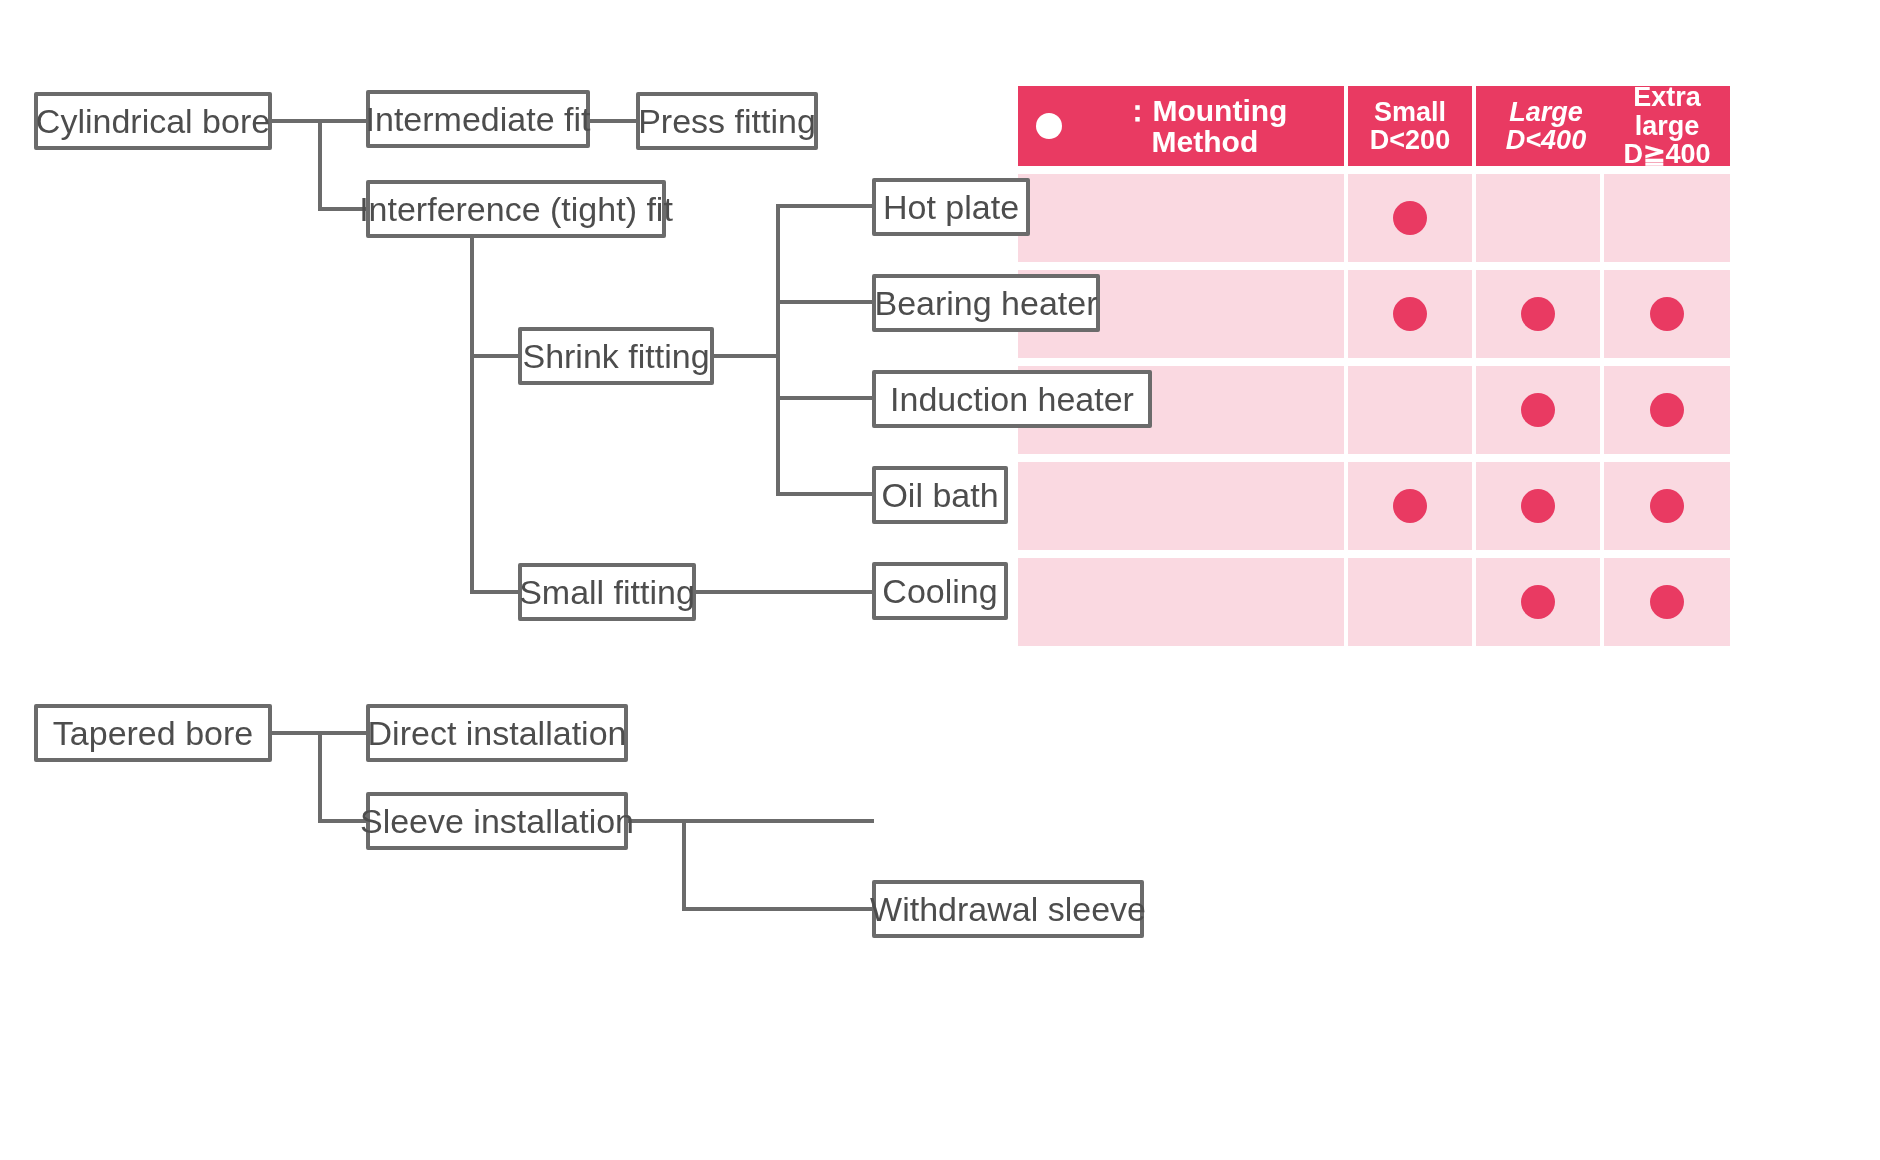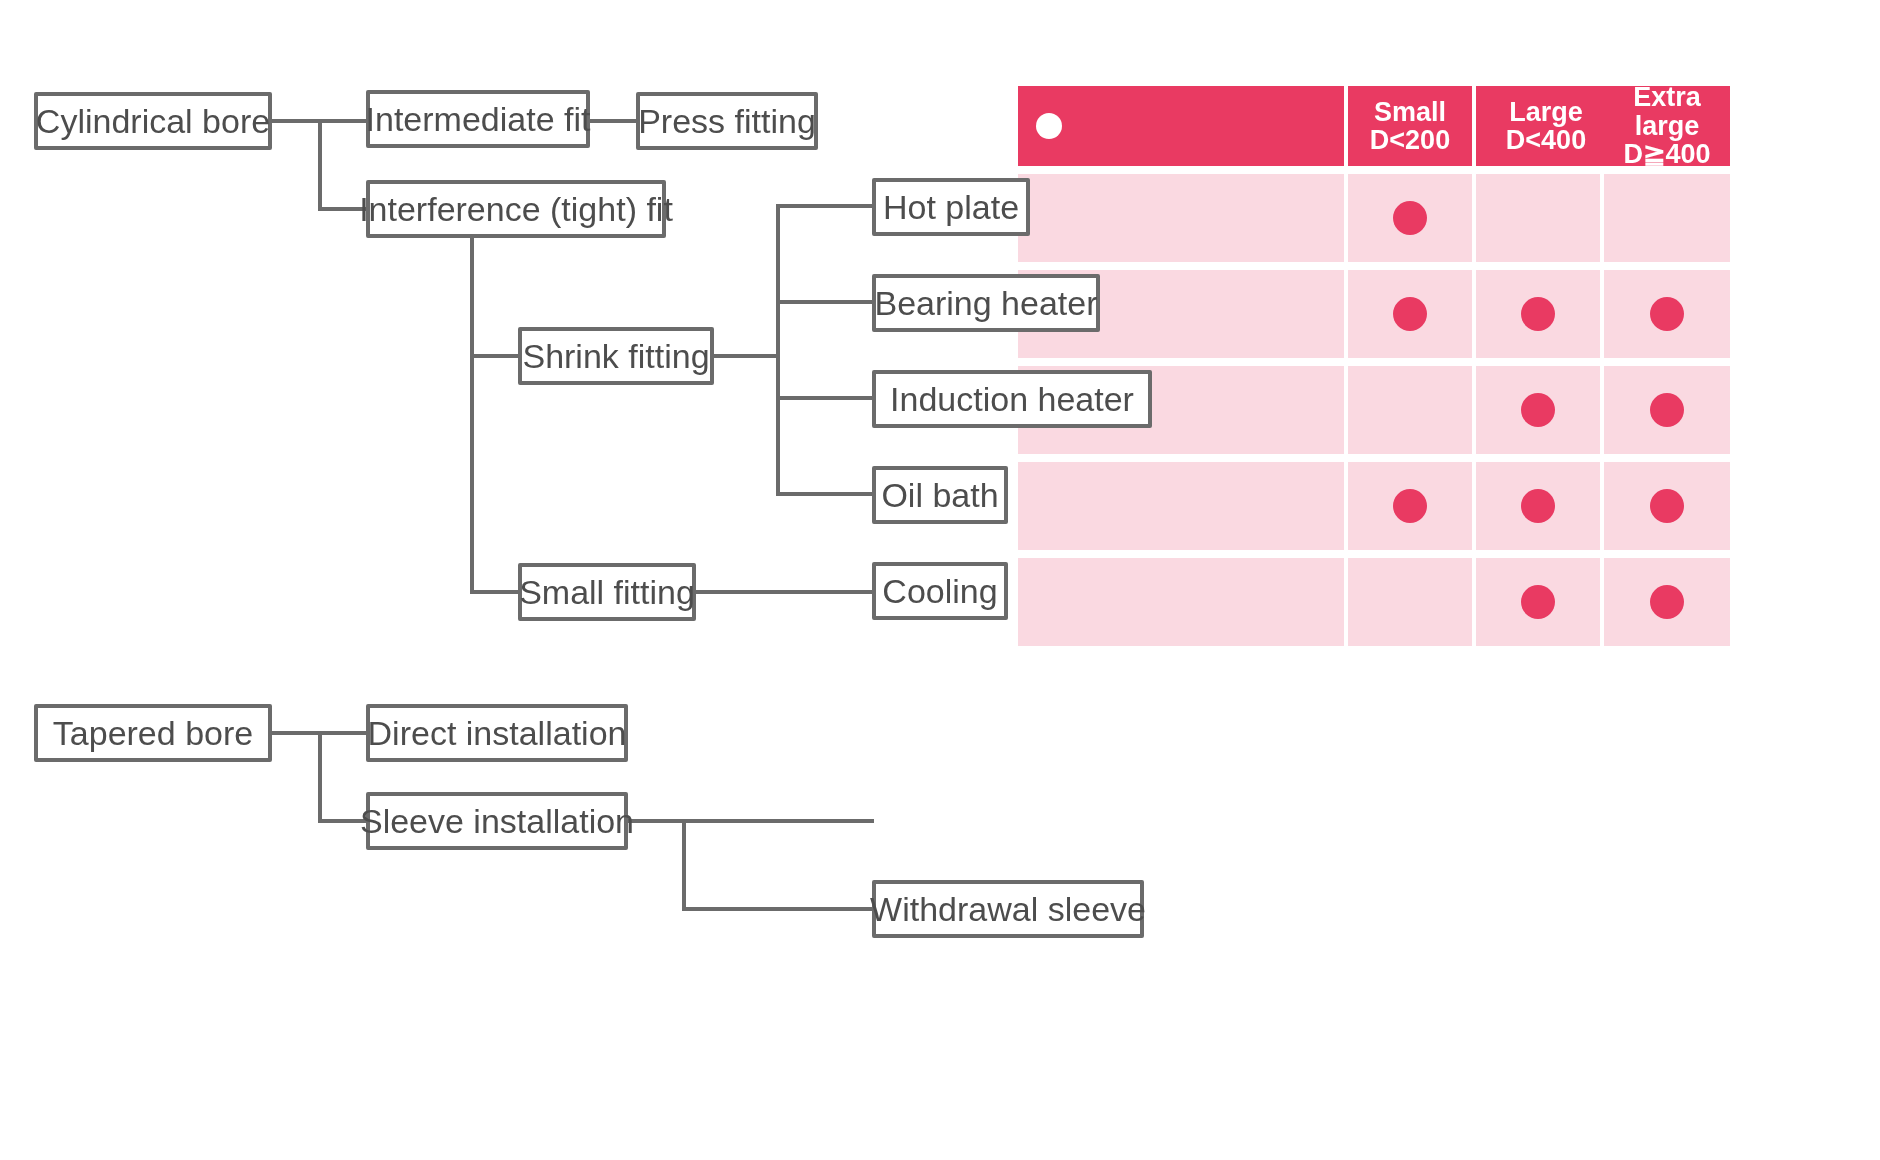--- a/index.html
+++ b/index.html
@@ -53,21 +53,21 @@
   .thead{
     position:absolute;top:0;height:80px;
     background:#e93a62;
     box-sizing:border-box;
     display:flex;align-items:center;justify-content:center;
     color:#ffffff;font-weight:bold;text-align:center;
     line-height:1.05;
   }
   .thead.label{left:0;width:326px;justify-content:flex-start;padding-left:18px;font-size:30px;}
   .thead.c1{left:330px;width:124px;font-size:27px;}
-  .thead.c2{left:458px;width:140px;font-size:27px;}
+  .thead.c2{left:458px;width:140px;font-size:27px;font-style:italic;}
   .thead.c3{left:586px;width:126px;font-size:27px;}
   .legend-dot{
     display:inline-block;width:26px;height:26px;border-radius:50%;
     background:#ffffff;margin-right:4px;vertical-align:middle;
   }
   .row-band{position:absolute;background:#fad9e1;}
   .cell{position:absolute;background:#fad9e1;}
   .dot{
     position:absolute;width:34px;height:34px;border-radius:50%;
     background:#e93a62;z-index:3;
@@ -76,20 +76,21 @@
 </head>
 <body>
 
 <div id="stage">
 
 
   <div id="mount-table">
 
     <div class="thead label">
       <span class="legend-dot"></span>
+        <span>：Mounting Method</span>
     </div>
     <div class="thead c1">
       <div><span>Small</span><br><span>D&lt;200</span></div>
     </div>
     <div class="thead c2">
       <div><span>Large</span><br><span>D&lt;400</span></div>
     </div>
     <div class="thead c3">
       <div><span>Extra large</span><br><span>D≧400</span></div>
     </div>

